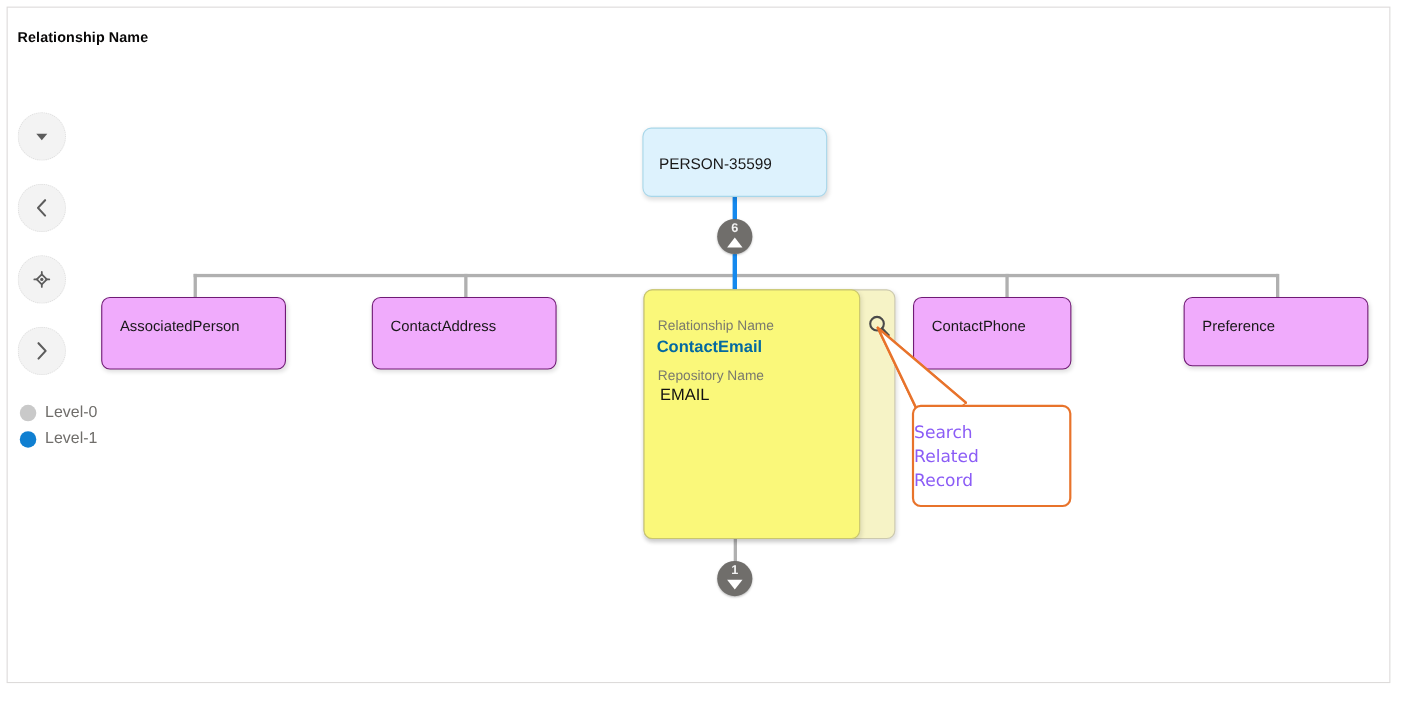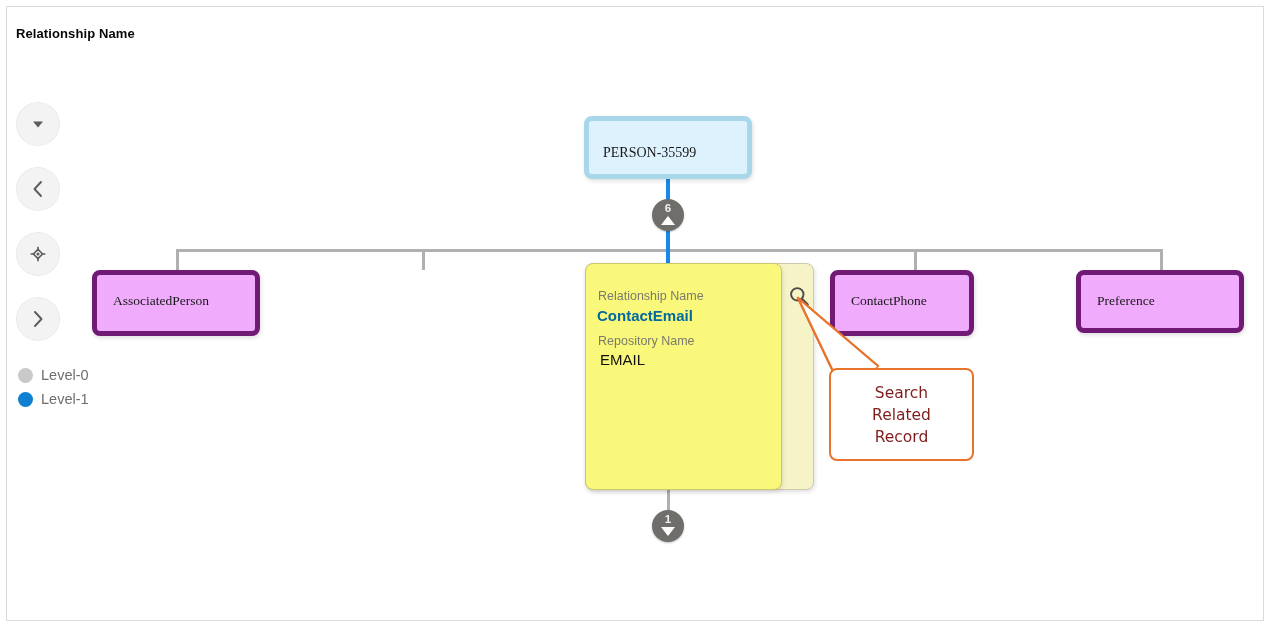--- a/index.html
+++ b/index.html
@@ -129,23 +129,22 @@
   .vline-blue {
     position: absolute;
     background: #1589ee;
     width: 4px;
   }
 
   
   .node {
     position: absolute;
     border-radius: 8px;
-    border: 5px solid #701a75;
+    border: 1px solid #701a75;
     box-shadow: 1px 2px 4px rgba(0,0,0,.13);
-    font-family: Liberation Serif, serif;
   }
   .node-root {
     background: #ddf2fd;
     border-color: #a8d7ea;
   }
   .node-collapsed {
     background: #f0abfc;
   }
   .node-label {
     position: absolute;
@@ -233,24 +232,23 @@
     position: absolute;
     left: 829px; top: 368px;
     width: 145px; height: 93px;
     border: 2px solid #e8732b;
     border-radius: 8px;
     background: #ffffff;
   }
   .callout-text {
     position: absolute;
     left: 0; right: 0; top: 12px;
-    text-align: center;
     font-size: 15.5px;
     line-height: 22px;
-    color: #7f1d1d;
+    color: #8b5cf6;
     font-family: "DejaVu Sans", sans-serif;
   }
   .callout-tail {
     position: absolute;
     left: 780px; top: 290px;
     width: 210px; height: 100px;
     pointer-events: none;
   }
 </style>
 </head>
@@ -318,20 +316,23 @@
 
     <div class="badge" style="left:652px; top:199px;">
       <span class="badge-num">6</span>
       <span class="badge-tri tri-up"></span>
     </div>
 
     <div class="node node-collapsed" style="left:92px; top:270px; width:168px; height:66px;">
       <span class="node-label">AssociatedPerson</span>
     </div>
 
+    <div class="node node-collapsed" style="left:338px; top:270px; width:168px; height:66px;">
+      <span class="node-label">ContactAddress</span>
+    </div>
 
     <div class="node-back" style="left:585px; top:263px; width:229px; height:227px;"></div>
     <div class="node-front" style="left:585px; top:263px; width:197px; height:227px;">
       <span class="meta-label" style="top:25px;">Relationship Name</span>
       <span class="meta-value-strong" style="top:43px;">ContactEmail</span>
       <span class="meta-label" style="top:70px;">Repository Name</span>
       <span class="meta-value" style="top:87px;">EMAIL</span>
     </div>
 
     <div class="search-icon-btn">

